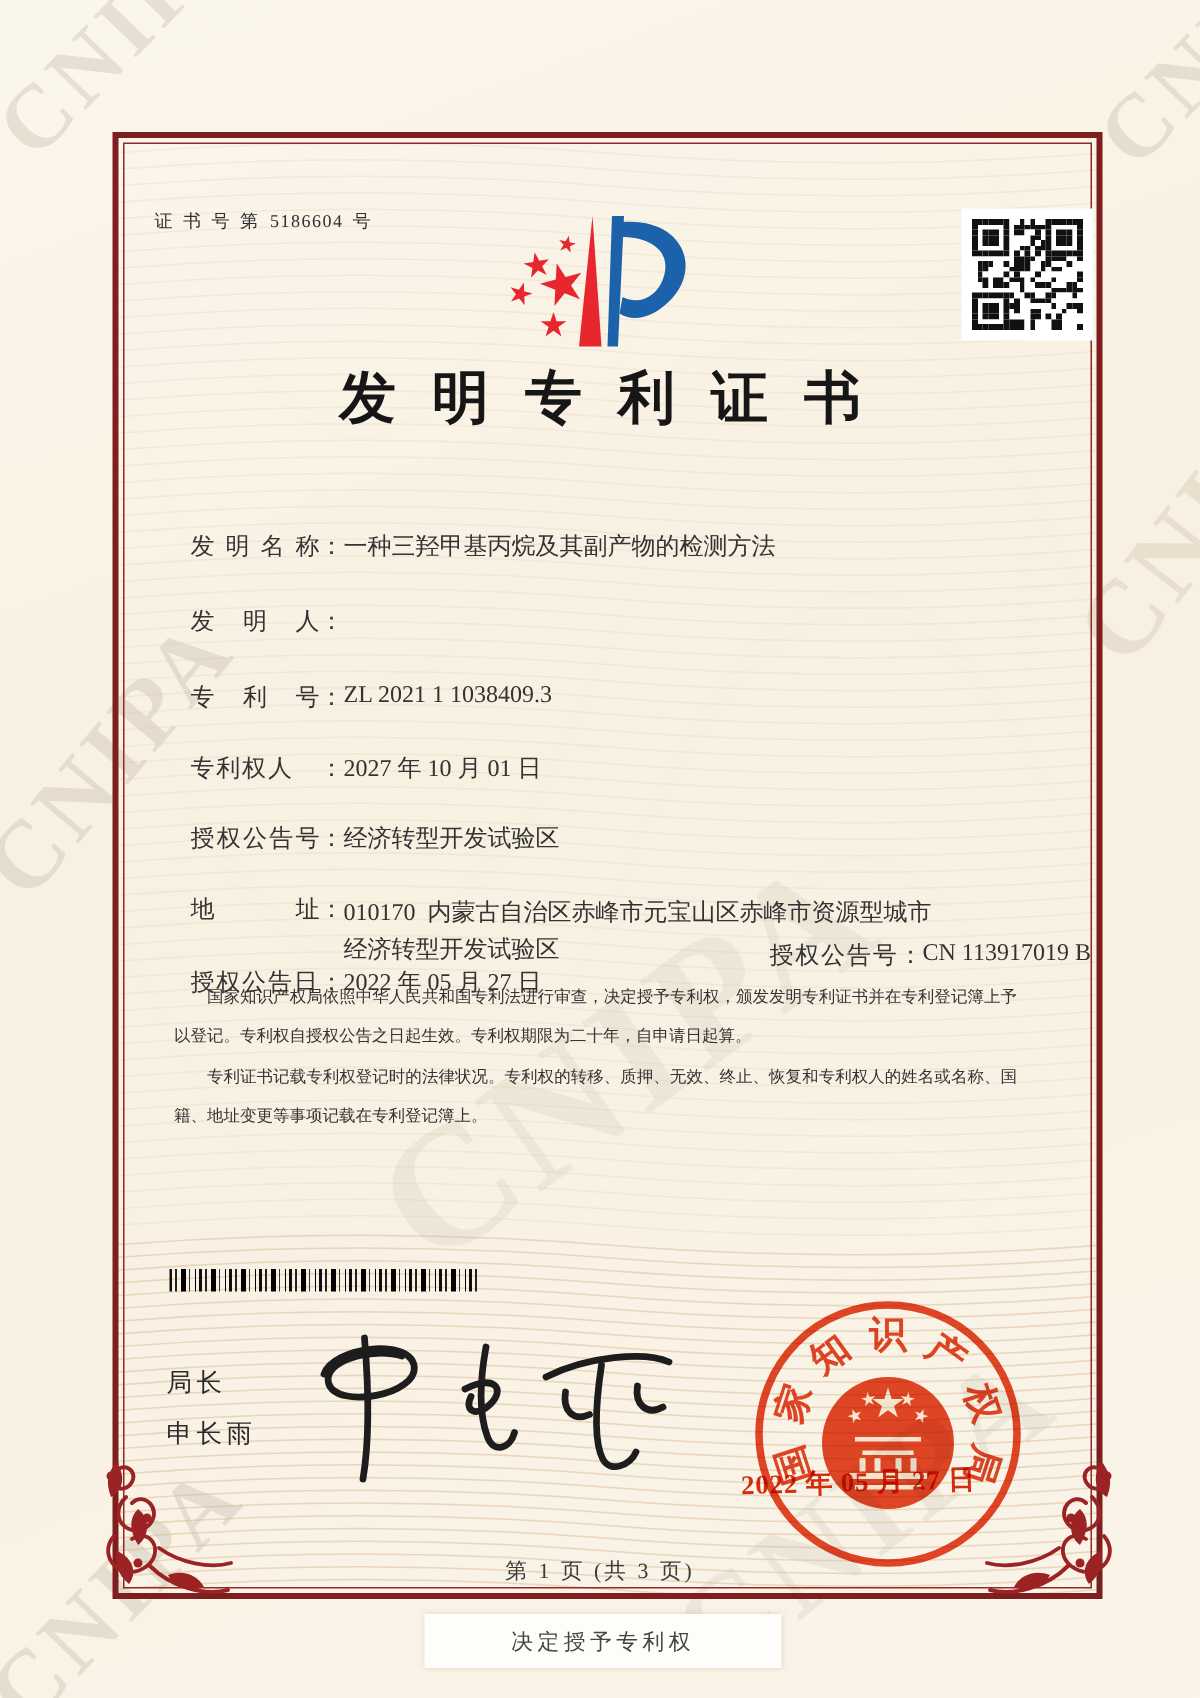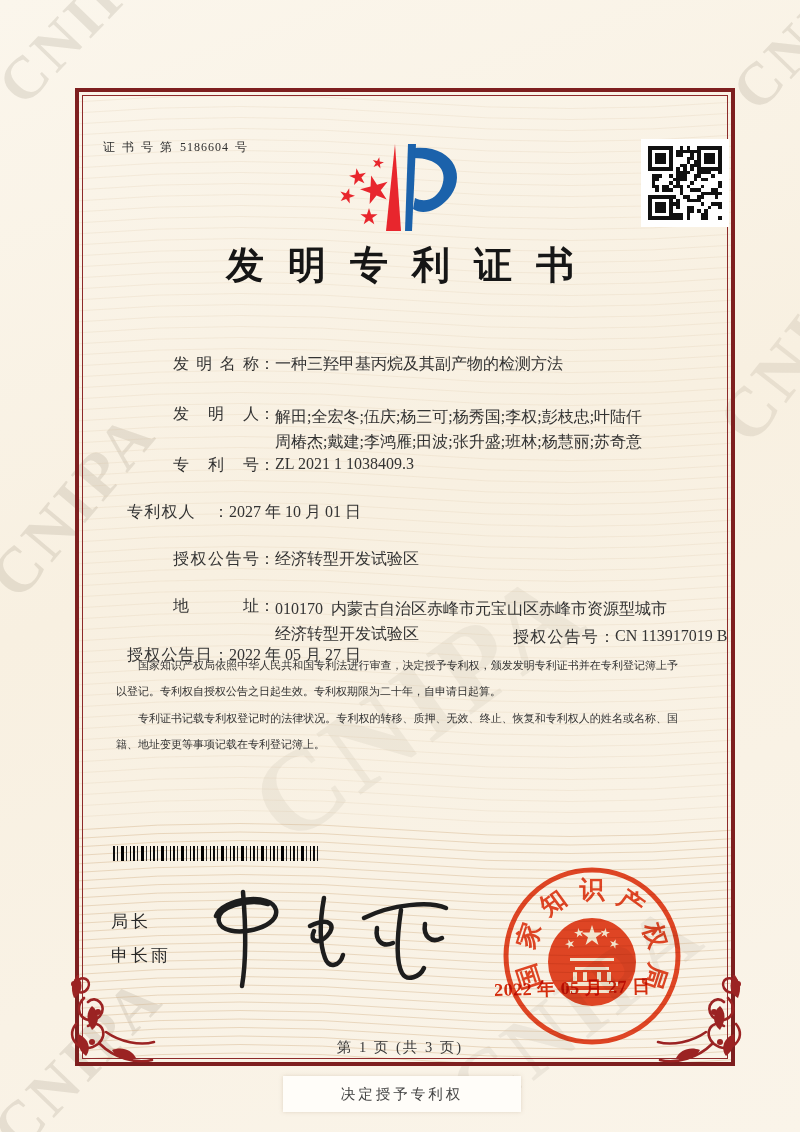--- a/index.html
+++ b/index.html
@@ -30,21 +30,21 @@
   .qrbox{position:absolute;left:641px;top:139px;width:88px;height:88px;background:#fff;
          display:flex;align-items:center;justify-content:center;}
   #qr-grid{width:74px;height:74px;display:grid;grid-template-columns:repeat(21,1fr);
            grid-template-rows:repeat(21,1fr);background:#fff;}
   #qr-grid div{width:100%;height:100%;}
   .title{position:absolute;left:0;top:240px;width:800px;text-align:center;
          font-size:38px;font-weight:bold;color:#161616;letter-spacing:24px;padding-left:24px;
          box-sizing:border-box;}
   .row{position:absolute;left:103px;font-size:16px;color:#333;white-space:pre;}
   .lab{display:inline-block;width:86px;text-align:justify;text-align-last:justify;
-       vertical-align:top;margin-left:46px;}
+       vertical-align:top;}
   .lab5{display:inline-block;width:86px;vertical-align:top;letter-spacing:1.2px;}
   .colon{display:inline-block;vertical-align:top;}
   .val{display:inline-block;vertical-align:top;white-space:pre;}
   .val .ln{display:block;line-height:25px;}
   .grant-right{position:absolute;left:410px;top:0;}
   .paras{position:absolute;left:116px;top:652px;width:562px;font-size:11px;
          line-height:26.3px;color:#333;}
   .paras p{margin:0;text-indent:2em;text-align:justify;}
   .barcode{position:absolute;left:113px;top:846px;width:206px;height:15px;
     background:repeating-linear-gradient(90deg,
@@ -595,21 +595,21 @@
         </div>
     </div>
 
     <div class="title">发明专利证书</div>
 
     <div class="row" style="top:336px;">
       <span class="lab">发明名称</span><span class="colon">：</span><span class="val">一种三羟甲基丙烷及其副产物的检测方法</span>
     </div>
 
     <div class="row" style="top:386px;">
-      <span class="lab">发明人</span><span class="colon">：</span><span class="val"><span class="ln">解田;全宏冬;伍庆;杨三可;杨秀国;李权;彭枝忠;叶陆仟</span><span class="ln">周椿杰;戴建;李鸿雁;田波;张升盛;班林;杨慧丽;苏奇意</span></span>
+      <span class="lab">发明人</span><span class="colon">：</span>
     </div>
 
     <div class="row" style="top:437px;">
       <span class="lab">专利号</span><span class="colon">：</span><span class="val">ZL 2021 1 1038409.3</span>
     </div>
 
     <div class="row" style="top:484px;">
       <span class="lab5">专利权人</span><span class="colon">：</span><span class="val">2027 年 10 月 01 日</span>
     </div>
 

